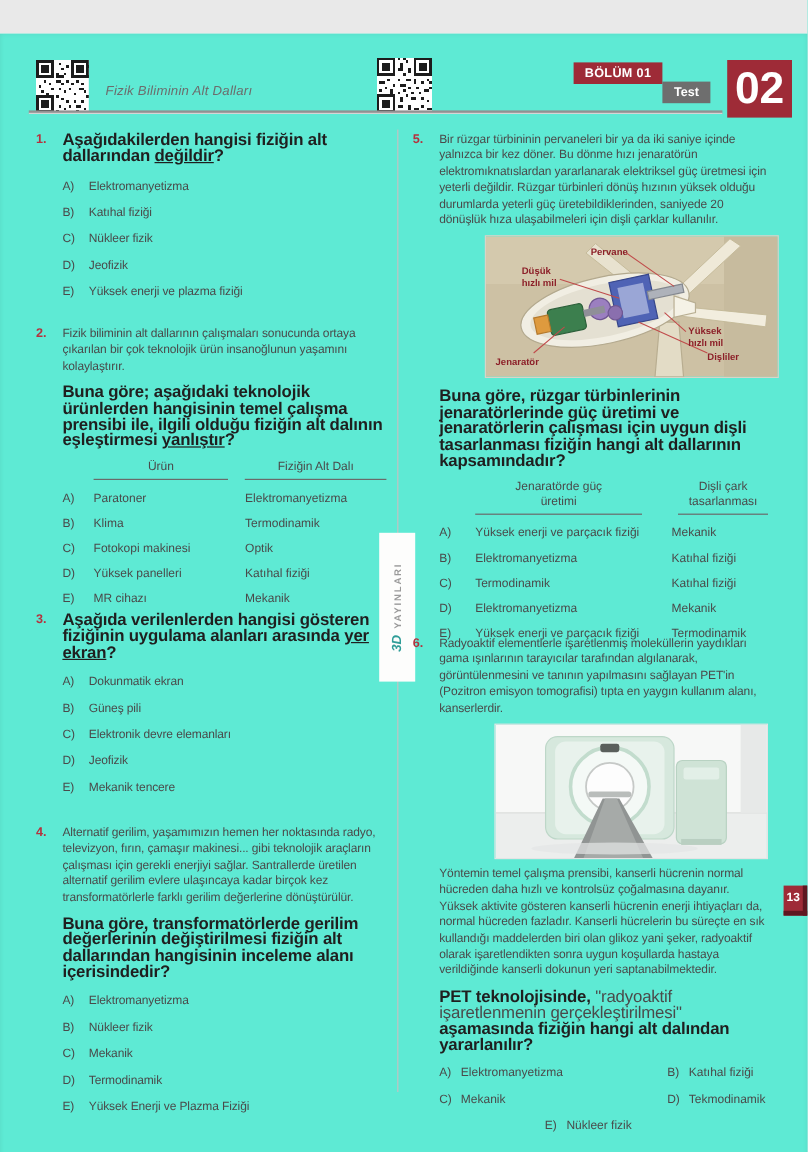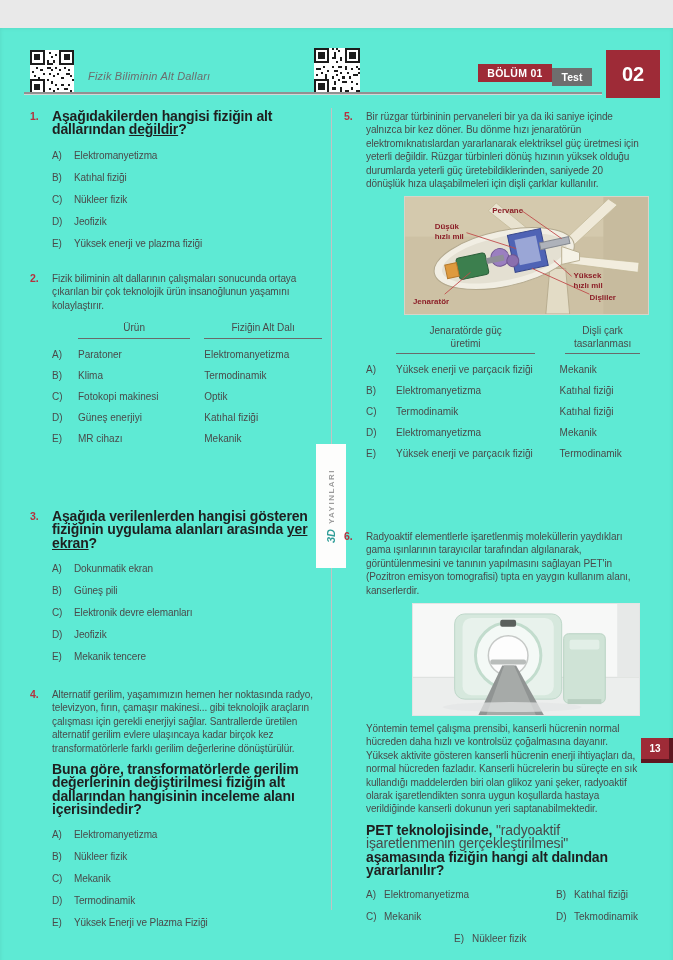--- a/index.html
+++ b/index.html
@@ -5,23 +5,23 @@
   * { margin:0; padding:0; box-sizing:border-box; }
   html,body { width:673px; height:960px; }
   body { font-family:"Liberation Sans", sans-serif; background:#e9e9e9; }
   .page { position:relative; width:673px; height:960px; background:#5eead4; overflow:hidden; box-shadow:inset 0 0 4px rgba(0,0,0,.08);margin-top:28px; }
 
   
   .qr { position:absolute; width:44px; height:44px; }
   .qr-left { left:30px; top:22px; }
   .qr-center { left:314px; top:20px; width:46px; height:46px; }
   .doc-title { position:absolute; left:88px; top:42px; font-size:11px; font-style:italic; color:#6c6c6c; letter-spacing:.2px; }
-  .badge-bolum { position:absolute; left:478px; top:36px; width:74px; height:18px; background:#9e2b37; color:#fff; font-size:10.5px; font-weight:bold; display:flex; align-items:center; justify-content:center; letter-spacing:.3px; }
+  .badge-bolum { position:absolute; left:478px; top:24px; width:74px; height:18px; background:#9e2b37; color:#fff; font-size:10.5px; font-weight:bold; display:flex; align-items:center; justify-content:center; letter-spacing:.3px; }
   .badge-test { position:absolute; left:552px; top:40px; width:40px; height:18px; background:#6e6e6e; color:#fff; font-size:10.5px; font-weight:bold; display:flex; align-items:center; justify-content:center;text-align:center; }
-  .badge-num { position:absolute; left:606px; top:22px; width:54px; height:48px; background:#9e2b37; color:#fff; font-size:20px; font-weight:bold; display:flex; align-items:center; justify-content:center; }
+  .badge-num { position:absolute; left:606px; top:22px; width:54px; height:48px; background:#9e2b37; color:#fff; font-size:37px; font-weight:bold; display:flex; align-items:center; justify-content:center; }
   .header-rule { position:absolute; left:24px; top:64px; width:578px; height:3px; background:#919191; border-bottom:1px solid #d5d5d5; }
 
   
   .col { position:absolute; top:80px; }
   .col-left { left:30px; width:292px; height:860px; }
   .col-right { left:344px; width:296px; height:860px; }
   .divider { position:absolute; left:331px; top:80px; height:802px; width:1px; background:#c3c3c3; }
   .publisher { position:absolute; left:316px; top:416px; width:30px; height:124px; background:#fdfdfc; display:flex; align-items:center; justify-content:center; }
   .publisher-inner { transform:rotate(-90deg); white-space:nowrap; display:flex; align-items:center; gap:5px; }
   .pub-logo { color:#2f9d98; font-weight:bold; font-style:italic; font-size:11px; }
@@ -59,21 +59,21 @@
   .opt6-row { display:flex; margin-top:11px; font-size:10px; color:#4a4a4a; }
   .opt6 { display:flex; width:190px; }
   .opt6:last-child { width:auto; }
   .opt6 .opt-label { width:18px; flex:0 0 18px; }
   .opt6-center { margin-left:88px; width:auto; }
 
   .figure { margin-top:6px; border:1px solid #d8d4c8; line-height:0; }
   .fig5 { margin-left:38px; width:245px; }
   .fig6 { margin-left:46px; width:228px; border-color:#e4e4e4; }
 
-  .page-tab { position:absolute; right:0; top:710px; width:32px; height:25px; background:#9e2b37; border-right:4px solid #5e1720; border-bottom:4px solid #5e1720; color:#fff; font-size:10px; font-weight:bold; display:flex; align-items:center; justify-content:center; }
+  .page-tab { position:absolute; right:0; top:710px; width:20px; height:25px; background:#9e2b37; border-right:4px solid #5e1720; border-bottom:4px solid #5e1720; color:#fff; font-size:10px; font-weight:bold; display:flex; align-items:center; justify-content:center; }
 </style>
 </head>
 <body>
 
 <div class="page">
 
   <svg class="qr qr-left" viewBox="0 0 21 21" shape-rendering="crispEdges">
     <rect width="21" height="21" fill="#fff"></rect>
     <g fill="#1c1c1c">
       <rect x="0" y="0" width="7" height="7"></rect>
@@ -222,20 +222,21 @@
         </div>
       <div class="opt">
           <span class="opt-label">E)</span>
           <span>Yüksek enerji ve plazma fiziği</span>
         </div>
     </div>
 
     <div class="q" style="top:164px">
       <span class="qnum">2.</span>
       <div class="para">Fizik biliminin alt dallarının çalışmaları sonucunda ortaya çıkarılan bir çok teknolojik ürün insanoğlunun yaşamını kolaylaştırır.</div>
+      <div class="stem mt8"><span>Buna göre; aşağıdaki teknolojik ürünlerden hangisinin temel çalışma prensibi ile, ilgili olduğu fiziğin alt dalının eşleştirmesi </span><span class="u">yanlıştır</span><span>?</span></div>
       <div class="tbl t2">
         <div class="tbl-head">
           <div class="h h1">Ürün</div>
           <div class="h h2">Fiziğin Alt Dalı</div>
         </div>
         <div class="tbl-row">
             <span class="lab">A)</span>
             <span class="c1">Paratoner</span>
             <span class="c2">Elektromanyetizma</span>
           </div>
@@ -244,21 +245,21 @@
             <span class="c1">Klima</span>
             <span class="c2">Termodinamik</span>
           </div>
         <div class="tbl-row">
             <span class="lab">C)</span>
             <span class="c1">Fotokopi makinesi</span>
             <span class="c2">Optik</span>
           </div>
         <div class="tbl-row">
             <span class="lab">D)</span>
-            <span class="c1">Güneş enerjiyi</span>
+            <span class="c1">Yüksek panelleri</span>
             <span class="c2">Katıhal fiziği</span>
           </div>
         <div class="tbl-row">
             <span class="lab">E)</span>
             <span class="c1">MR cihazı</span>
             <span class="c2">Mekanik</span>
           </div>
       </div>
     </div>
 
@@ -362,20 +363,21 @@
           <g font-family="Liberation Sans, sans-serif" font-size="8" font-weight="bold" fill="#8c1f28">
             <text x="88" y="16">Pervane</text>
             <text x="30" y="32"><tspan x="30" y="32">Düşük</tspan><tspan x="30" y="42">hızlı mil</tspan></text>
             <text x="170" y="82"><tspan x="170" y="82">Yüksek</tspan><tspan x="170" y="92">hızlı mil</tspan></text>
             <text x="8" y="108">Jenaratör</text>
             <text x="186" y="104">Dişliler</text>
           </g>
         </svg>
       </div>
 
+      <div class="stem mt8">Buna göre, rüzgar türbinlerinin jenaratörlerinde güç üretimi ve jenaratörlerin çalışması için uygun dişli tasarlanması fiziğin hangi alt dallarının kapsamındadır?</div>
 
       <div class="tbl t5">
         <div class="tbl-head">
           <div class="h h1">
               <div>Jenaratörde güç</div>
               <div>üretimi</div>
             </div>
           <div class="h h2">
               <div>Dişli çark</div>
               <div>tasarlanması</div>

